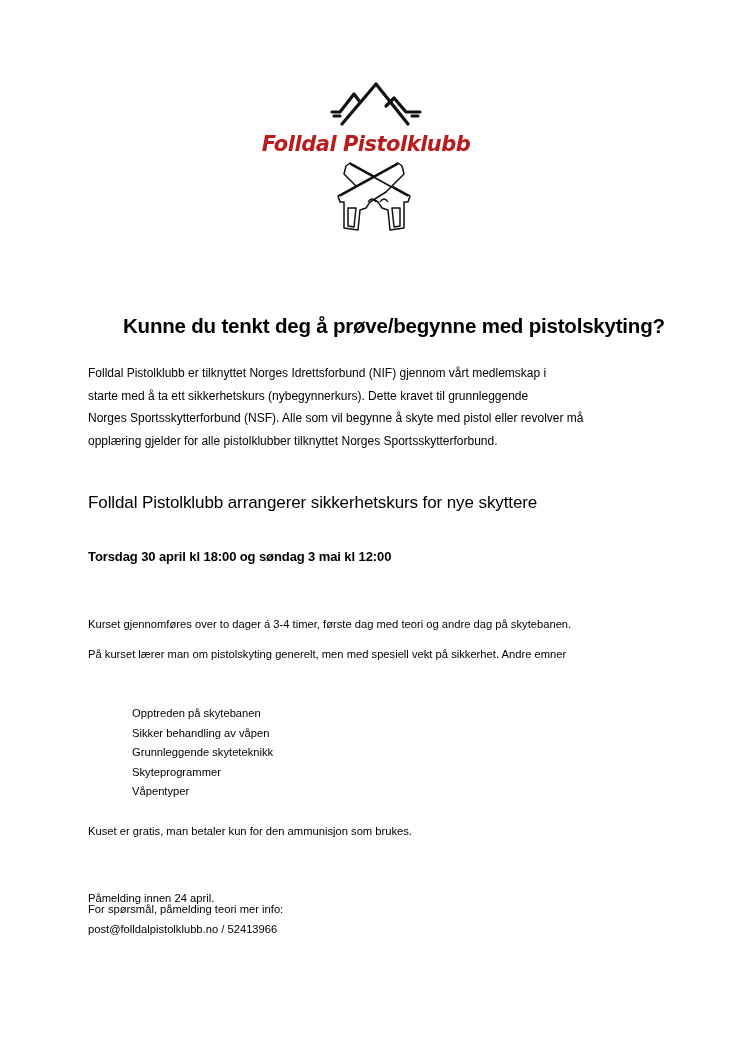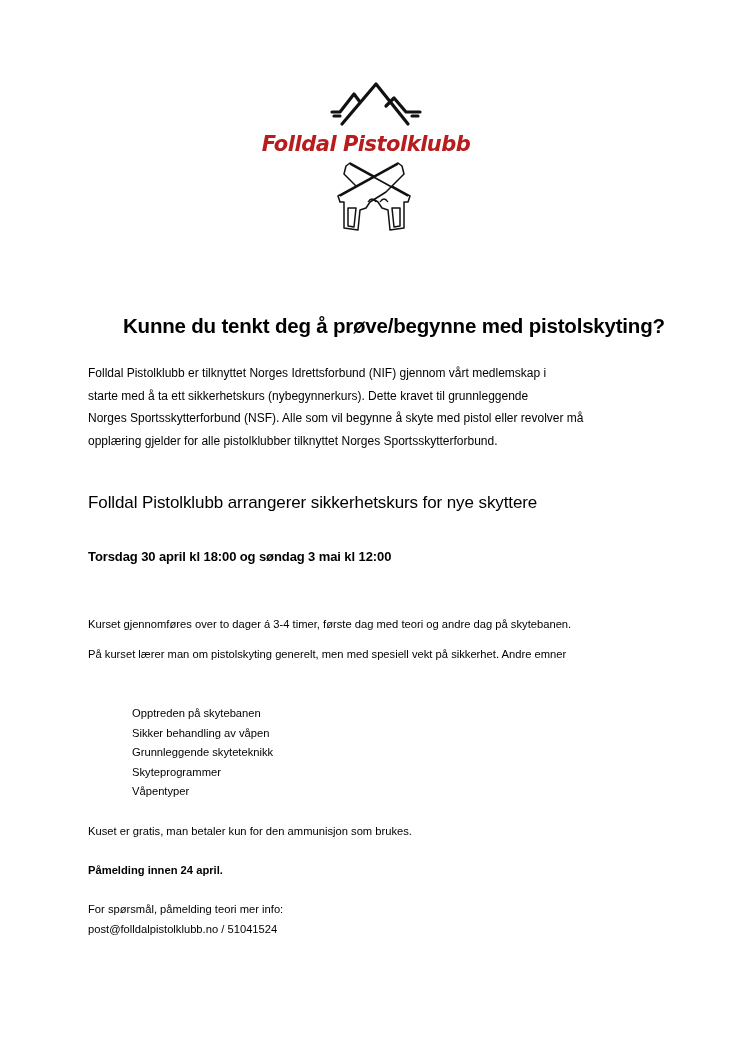--- a/index.html
+++ b/index.html
@@ -11,21 +11,21 @@
     .txt { position: absolute; left: 88px; font-family: "Liberation Sans", sans-serif; white-space: nowrap; }
     .h1 { top: 314px; font-size: 20.5px; font-weight: bold; letter-spacing: -0.2px; margin-left: 35px; }
     .para { top: 362px; font-size: 12px; line-height: 22.6px; }
     .h2 { top: 493px; font-size: 17px; font-weight: normal; letter-spacing: -0.1px; }
     .h3 { top: 549px; font-size: 13px; font-weight: bold; letter-spacing: -0.1px; }
     .small { font-size: 11.2px; line-height: 19.6px; }
     .p-course { top: 615px; }
     .p-topics { top: 645px; }
     .topics { top: 704px; margin-left: 44px; }
     .p-free { top: 822px; }
-    .p-deadline { top: 861px; font-weight: bold; text-align: right; }
+    .p-deadline { top: 889px; font-weight: normal; text-align: right; }
     .p-contact { top: 900px; }
   </style>
 </head>
 <body>
 
 <div class="logo">
   <svg class="logo-mountain" width="92" height="48" viewBox="0 0 92 48">
     <g fill="none" stroke="#111" stroke-width="3.2" stroke-linecap="round" stroke-linejoin="round">
       <path d="M2 32 L10 32 L24 14 L30 22"></path>
       <path d="M12 44 L46 4 L78 44"></path>
@@ -79,14 +79,14 @@
   <div>Skyteprogrammer</div>
   <div>Våpentyper</div>
 </div>
 
 <div class="txt small p-free">Kuset er gratis, man betaler kun for den ammunisjon som brukes.</div>
 
 <div class="txt small p-deadline">Påmelding innen 24 april.</div>
 
 <div class="txt small p-contact">
   <div>For spørsmål, påmelding teori mer info:</div>
-  <div>post@folldalpistolklubb.no / 51041524</div>
+  <div>post@folldalpistolklubb.no / 52413966</div>
 </div>
 
 </body></html>

